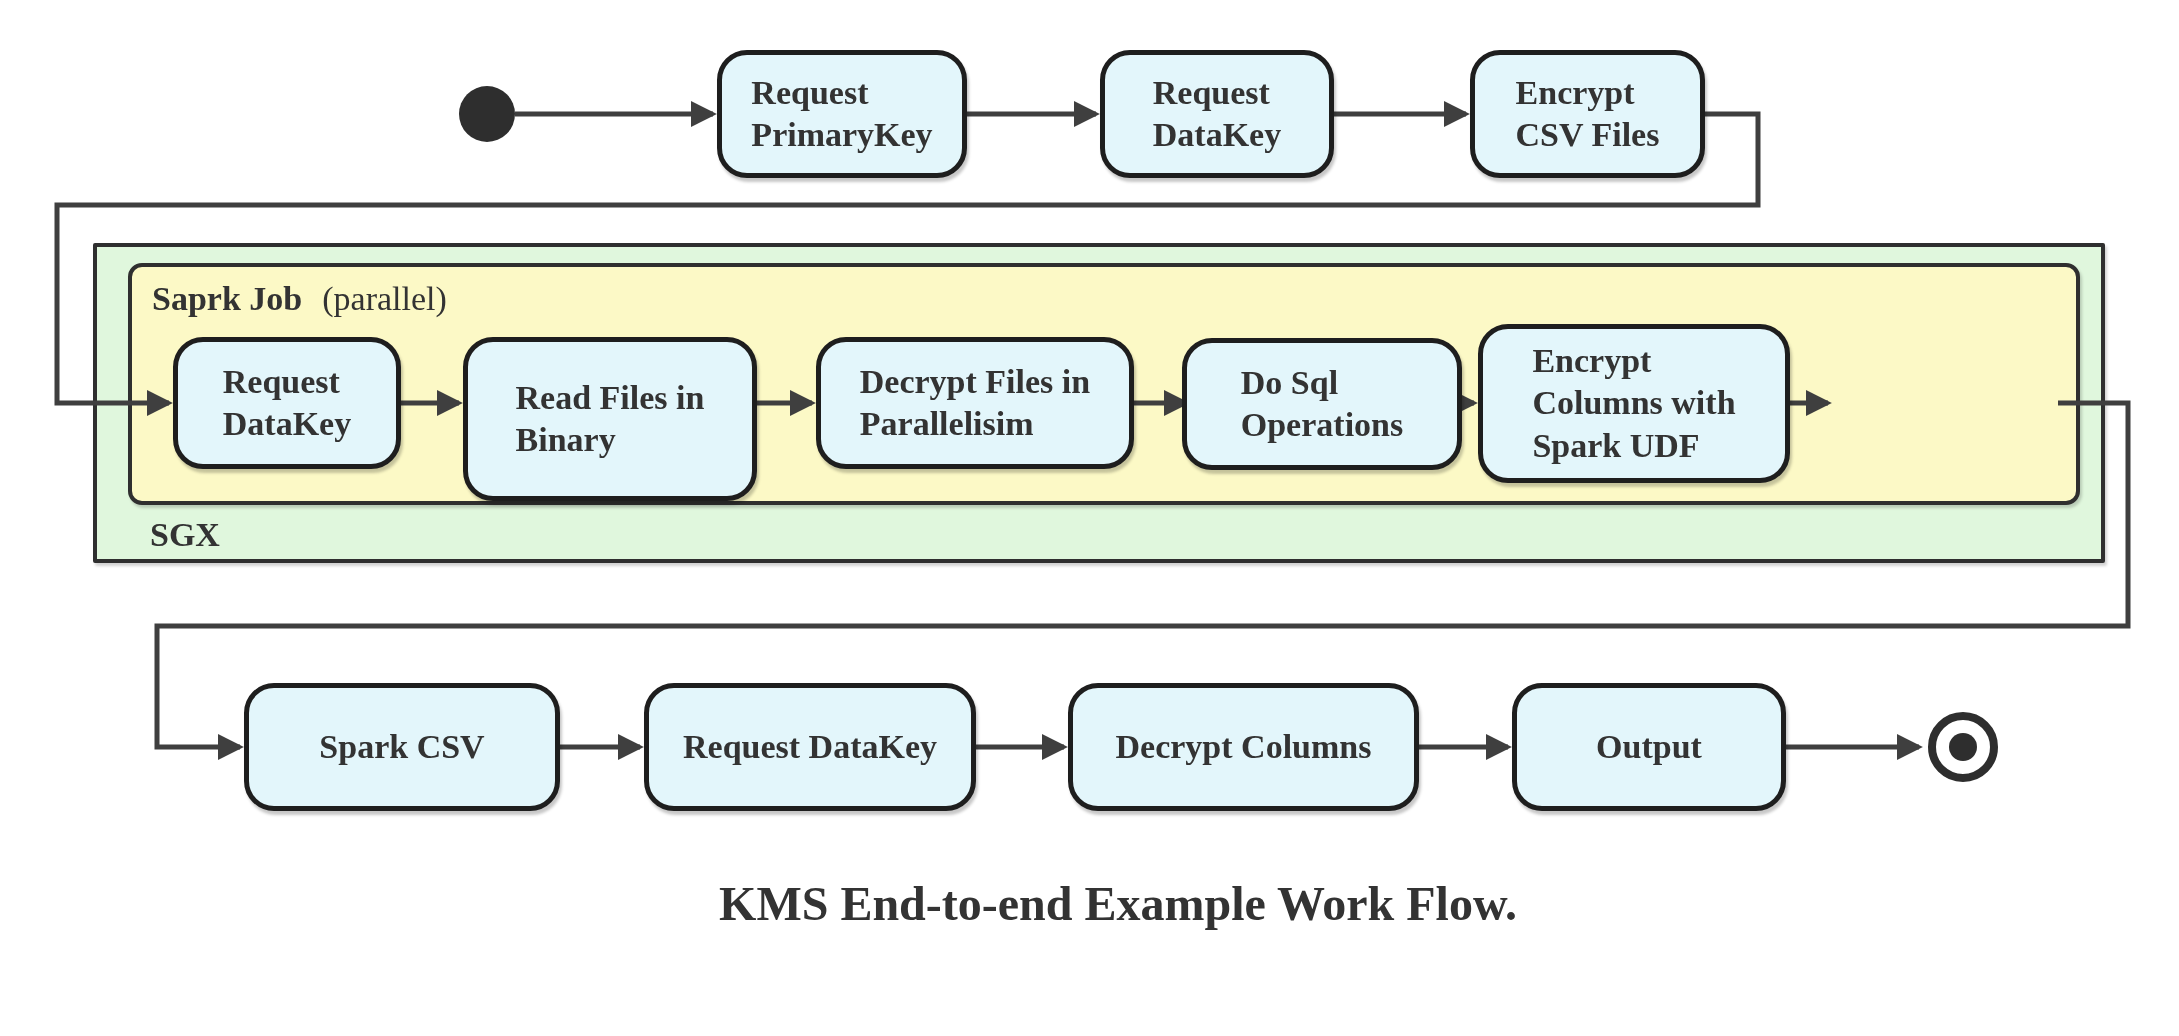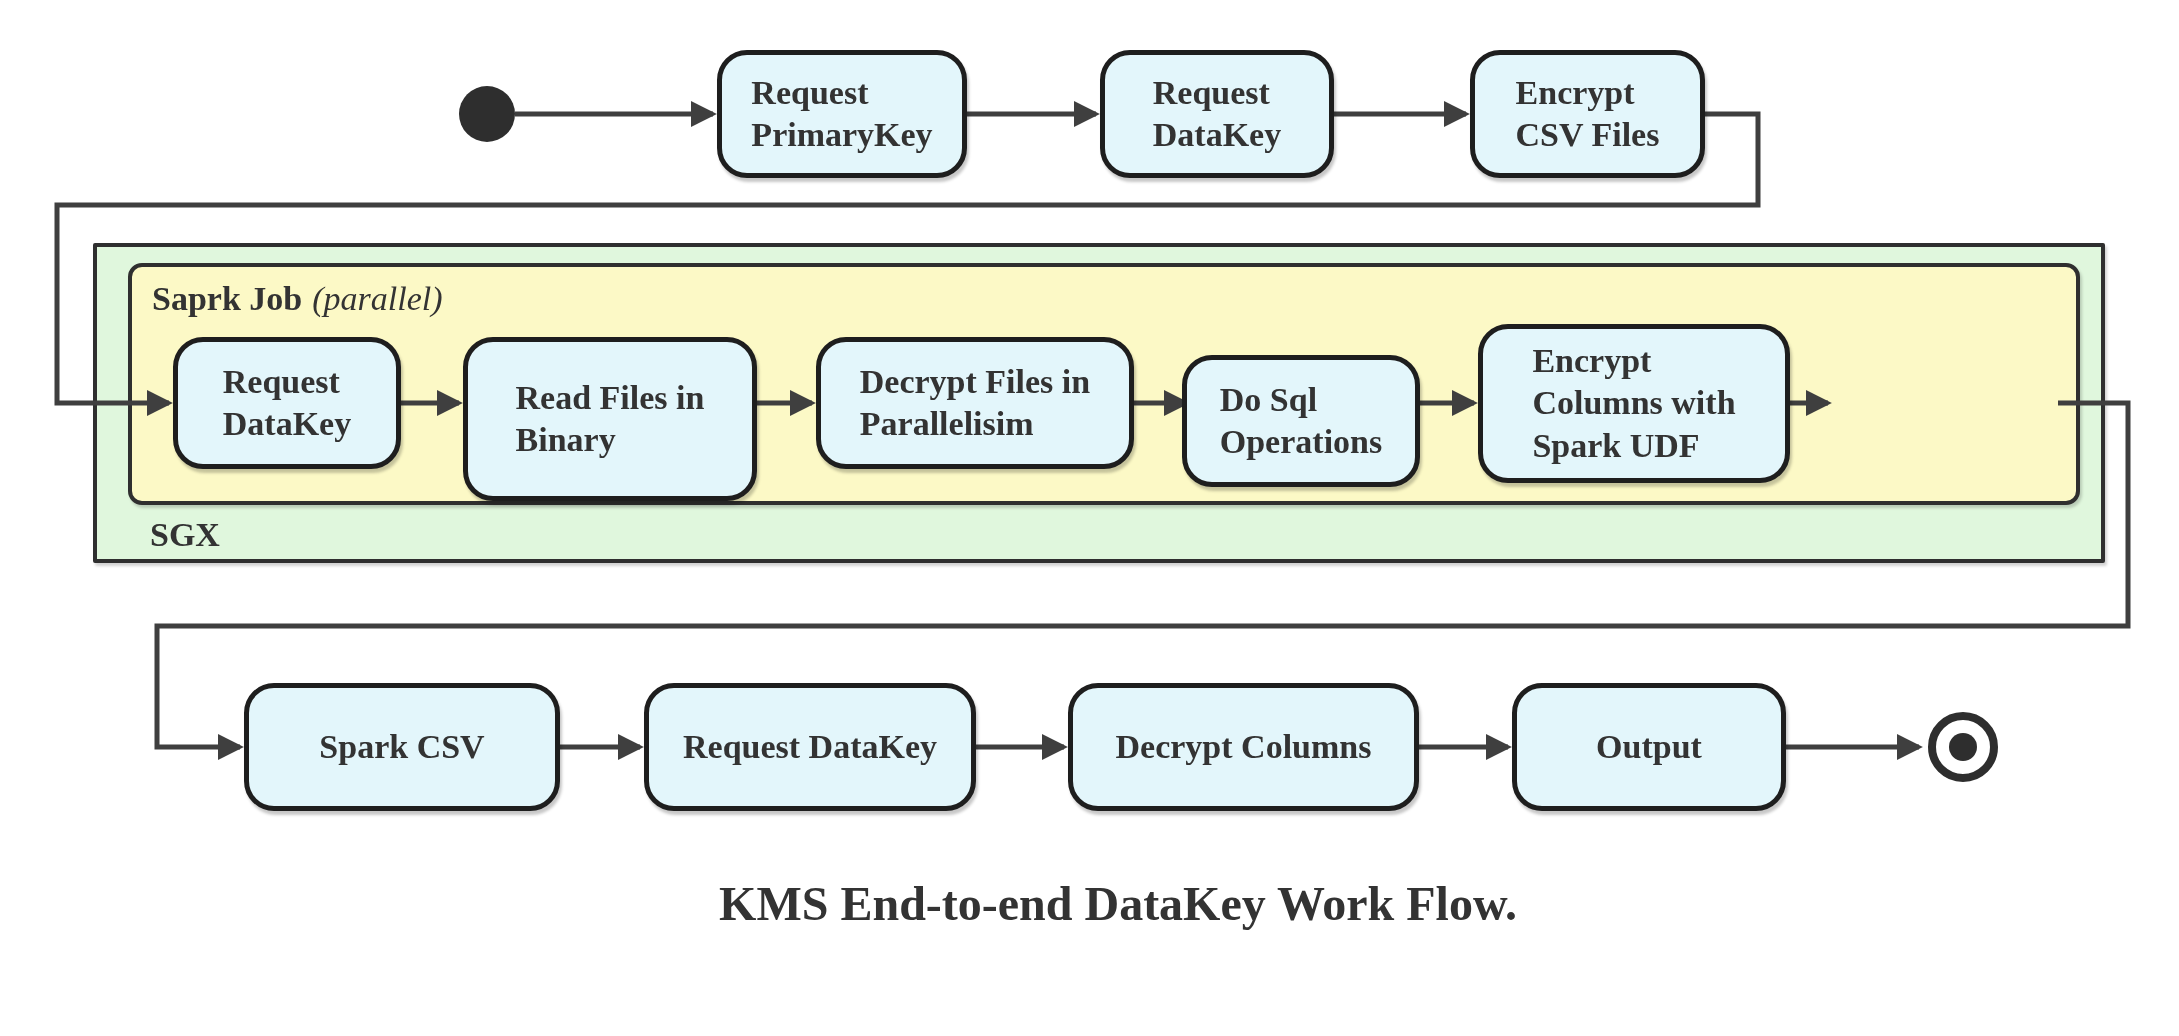--- a/index.html
+++ b/index.html
@@ -35,22 +35,21 @@
   .container-label {
     position: absolute;
     font-weight: bold;
     font-size: 34px;
     color: var(--text, #333333);
     white-space: nowrap;
   }
   #spark-label { left: 152px; top: 280px; }
   #spark-label .qualifier {
     font-weight: normal;
-    font-style: italic;
-    margin-left: 10px;
+    margin-left: 20px;
   }
   #sgx-label { left: 150px; top: 516px; }
   
   svg.edges {
     position: absolute;
     left: 0; top: 0;
     width: 2179px; height: 1036px;
   }
   .edge {
     fill: none;
@@ -143,26 +142,26 @@
 DataKey</div>
   <div class="node" style="left:1470px; top:50px; width:235px; height:128px;">Encrypt
 CSV Files</div>
 
   <div class="node" style="left:173px; top:337px; width:228px; height:132px;">Request
 DataKey</div>
   <div class="node" style="left:463px; top:337px; width:294px; height:164px;">Read Files in
 Binary</div>
   <div class="node" style="left:816px; top:337px; width:318px; height:132px;">Decrypt Files in
 Parallelisim</div>
-  <div class="node" style="left:1182px; top:355px; width:238px; height:132px;">Do Sql
+  <div class="node" style="left:1182px; top:338px; width:280px; height:132px;">Do Sql
 Operations</div>
   <div class="node" style="left:1478px; top:324px; width:312px; height:159px;">Encrypt
 Columns with
 Spark UDF</div>
 
   <div class="node" style="left:244px; top:683px; width:316px; height:128px;">Spark CSV</div>
   <div class="node" style="left:644px; top:683px; width:332px; height:128px;">Request DataKey</div>
   <div class="node" style="left:1512px; top:683px; width:274px; height:128px;">Output</div>
   <div class="node" style="left:1068px; top:683px; width:351px; height:128px;">Decrypt Columns</div>
 
-  <div id="caption">KMS End-to-end DataKey Work Flow.</div>
+  <div id="caption">KMS End-to-end Example Work Flow.</div>
 
 </div>
 
 </body></html>

